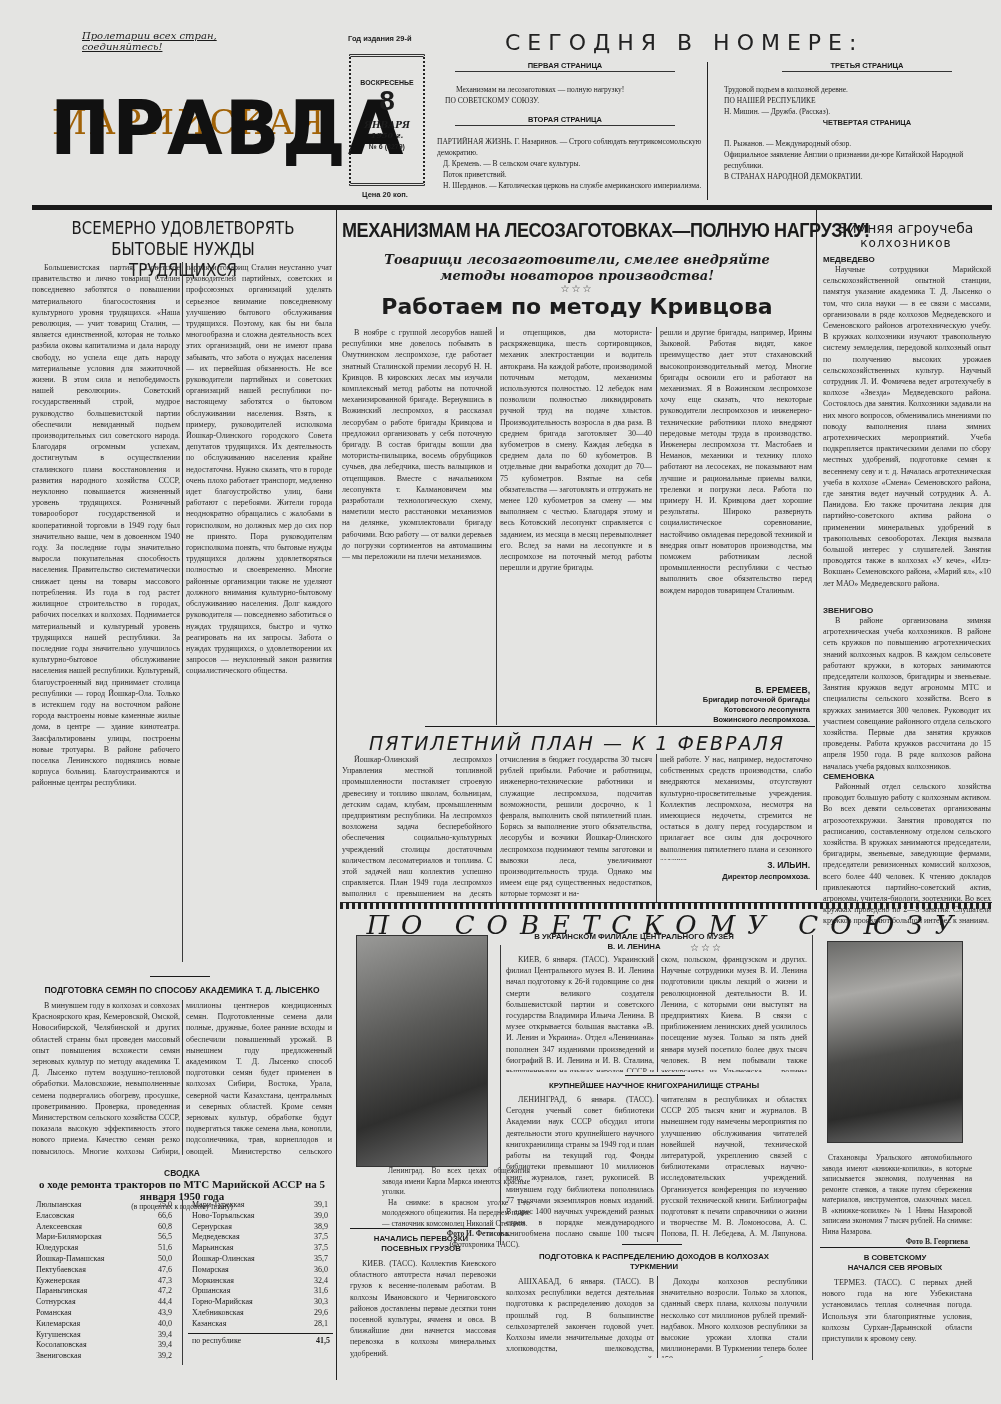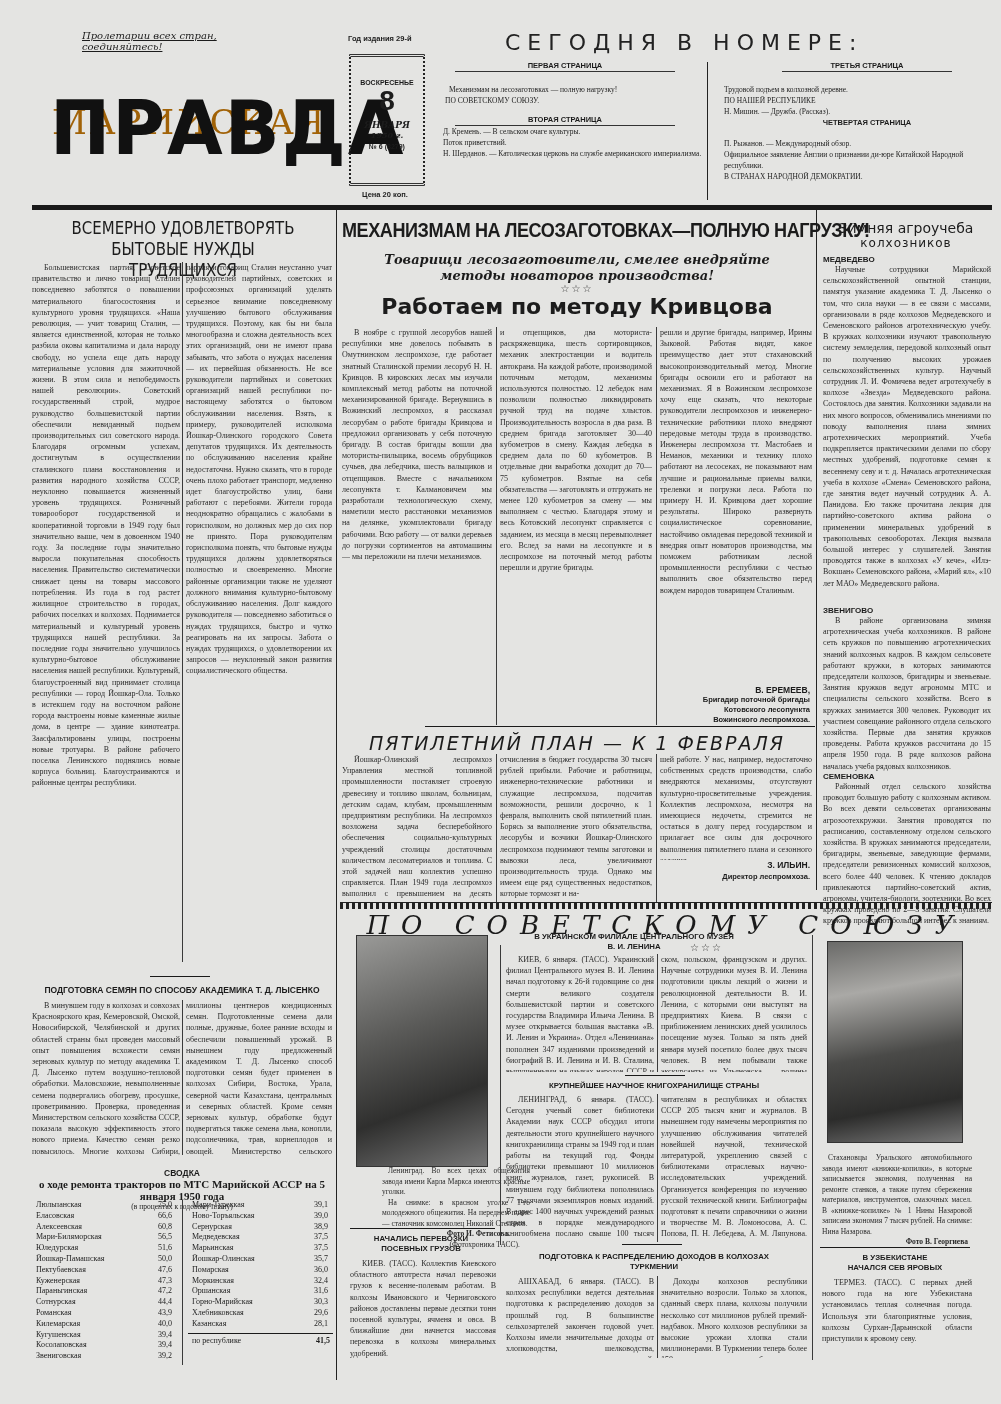--- a/index.html
+++ b/index.html
@@ -39,23 +39,24 @@
     <div style="font-size:8px;font-style:italic;font-weight:bold;">1950 г.</div>
     <div class="hdr-sans" style="font-size:7px;margin-top:3px;">№ 6 (8279)</div>
   </div>
   <div class="abs hdr-sans center" style="left:349px;top:190px;width:72px;font-size:7.5px;">Цена 20 коп.</div>
 
   <div class="abs" style="left:505px;top:30px;width:480px;font-size:22px;letter-spacing:7px;font-family:'DejaVu Sans',sans-serif;color:#222;">СЕГОДНЯ В НОМЕРЕ:</div>
   <div class="vrule" style="left:707px;top:62px;height:138px;background:#222;"></div>
 
   <div class="abs" style="left:425px;top:60px;width:280px;font-size:7.5px;line-height:11px;font-family:'Liberation Serif',serif;">
     <div class="hdr-sans center" style="width:220px;margin-left:30px;border-bottom:1px solid #333;">ПЕРВАЯ СТРАНИЦА</div>
-    <div style="margin-top:12px;margin-left:24px;">Механизмам на лесозаготовках — полную нагрузку!</div>
+    <div style="margin-top:12px;margin-left:31px;">Механизмам на лесозаготовках — полную нагрузку!</div>
     <div style="margin-left:20px;">ПО СОВЕТСКОМУ СОЮЗУ.</div>
     <div class="hdr-sans center" style="width:220px;margin-left:30px;margin-top:8px;border-bottom:1px solid #333;">ВТОРАЯ СТРАНИЦА</div>
+    <div style="margin-top:10px;margin-left:12px;">ПАРТИЙНАЯ ЖИЗНЬ. Г. Назаринов. — Строго соблюдать внутрикомсомольскую демократию.</div>
     <div style="margin-left:18px;">Д. Кремень. — В сельском очаге культуры.</div>
     <div style="margin-left:18px;">Поток приветствий.</div>
     <div style="margin-left:18px;">Н. Шерданов. — Католическая церковь на службе американского империализма.</div>
   </div>
 
   <div class="abs" style="left:712px;top:60px;width:280px;font-size:7.5px;line-height:11px;font-family:'Liberation Serif',serif;">
     <div class="hdr-sans center" style="width:170px;margin-left:70px;border-bottom:1px solid #333;">ТРЕТЬЯ СТРАНИЦА</div>
     <div style="margin-top:12px;margin-left:12px;">Трудовой подъем в колхозной деревне.</div>
     <div style="margin-left:12px;">ПО НАШЕЙ РЕСПУБЛИКЕ</div>
     <div style="margin-left:12px;">Н. Мишин. — Дружба. (Рассказ).</div>
@@ -342,20 +343,20 @@
   </div>
 
   <div class="vrule" style="left:812px;top:935px;height:425px;"></div>
   <div class="photo" style="left:827px;top:941px;width:134px;height:200px;background:linear-gradient(170deg,#6a6a68 0%,#aaa9a6 25%,#4a4a48 55%,#2c2c2b 80%,#777 100%);"></div>
   <div class="abs txt" style="left:822px;top:1153px;width:150px;font-size:7.5px;line-height:10.5px;">
     <p style="text-indent:6px;">Стахановцы Уральского автомобильного завода имеют «книжки-копилки», в которые записывается экономия, полученная на ремонте станков, а также путем сбережения материалов, инструментов, смазочных масел. В «книжке-копилке» № 1 Нины Назаровой записана экономия 7 тысяч рублей. На снимке: Нина Назарова.</p>
     <div style="text-align:right;font-weight:bold;margin-right:4px;">Фото В. Георгиева</div>
   </div>
   <div class="rule" style="left:820px;top:1247px;width:150px;height:1px;"></div>
   <div class="abs hdr-sans center" style="left:818px;top:1253px;width:154px;font-size:7.8px;line-height:10px;">
-    <div>В УЗБЕКИСТАНЕ</div>
+    <div>В СОВЕТСКОМУ</div>
     <div>НАЧАЛСЯ СЕВ ЯРОВЫХ</div>
   </div>
   <div class="abs txt" style="left:822px;top:1277px;width:150px;height:82px;overflow:hidden;">
     <p>ТЕРМЕЗ. (ТАСС). С первых дней нового года на юге Узбекистана установилась теплая солнечная погода. Используя эти благоприятные условия, колхозы Сурхан-Дарьинской области приступили к яровому севу.</p>
   </div>
 
 </div>
 
 </body></html>

